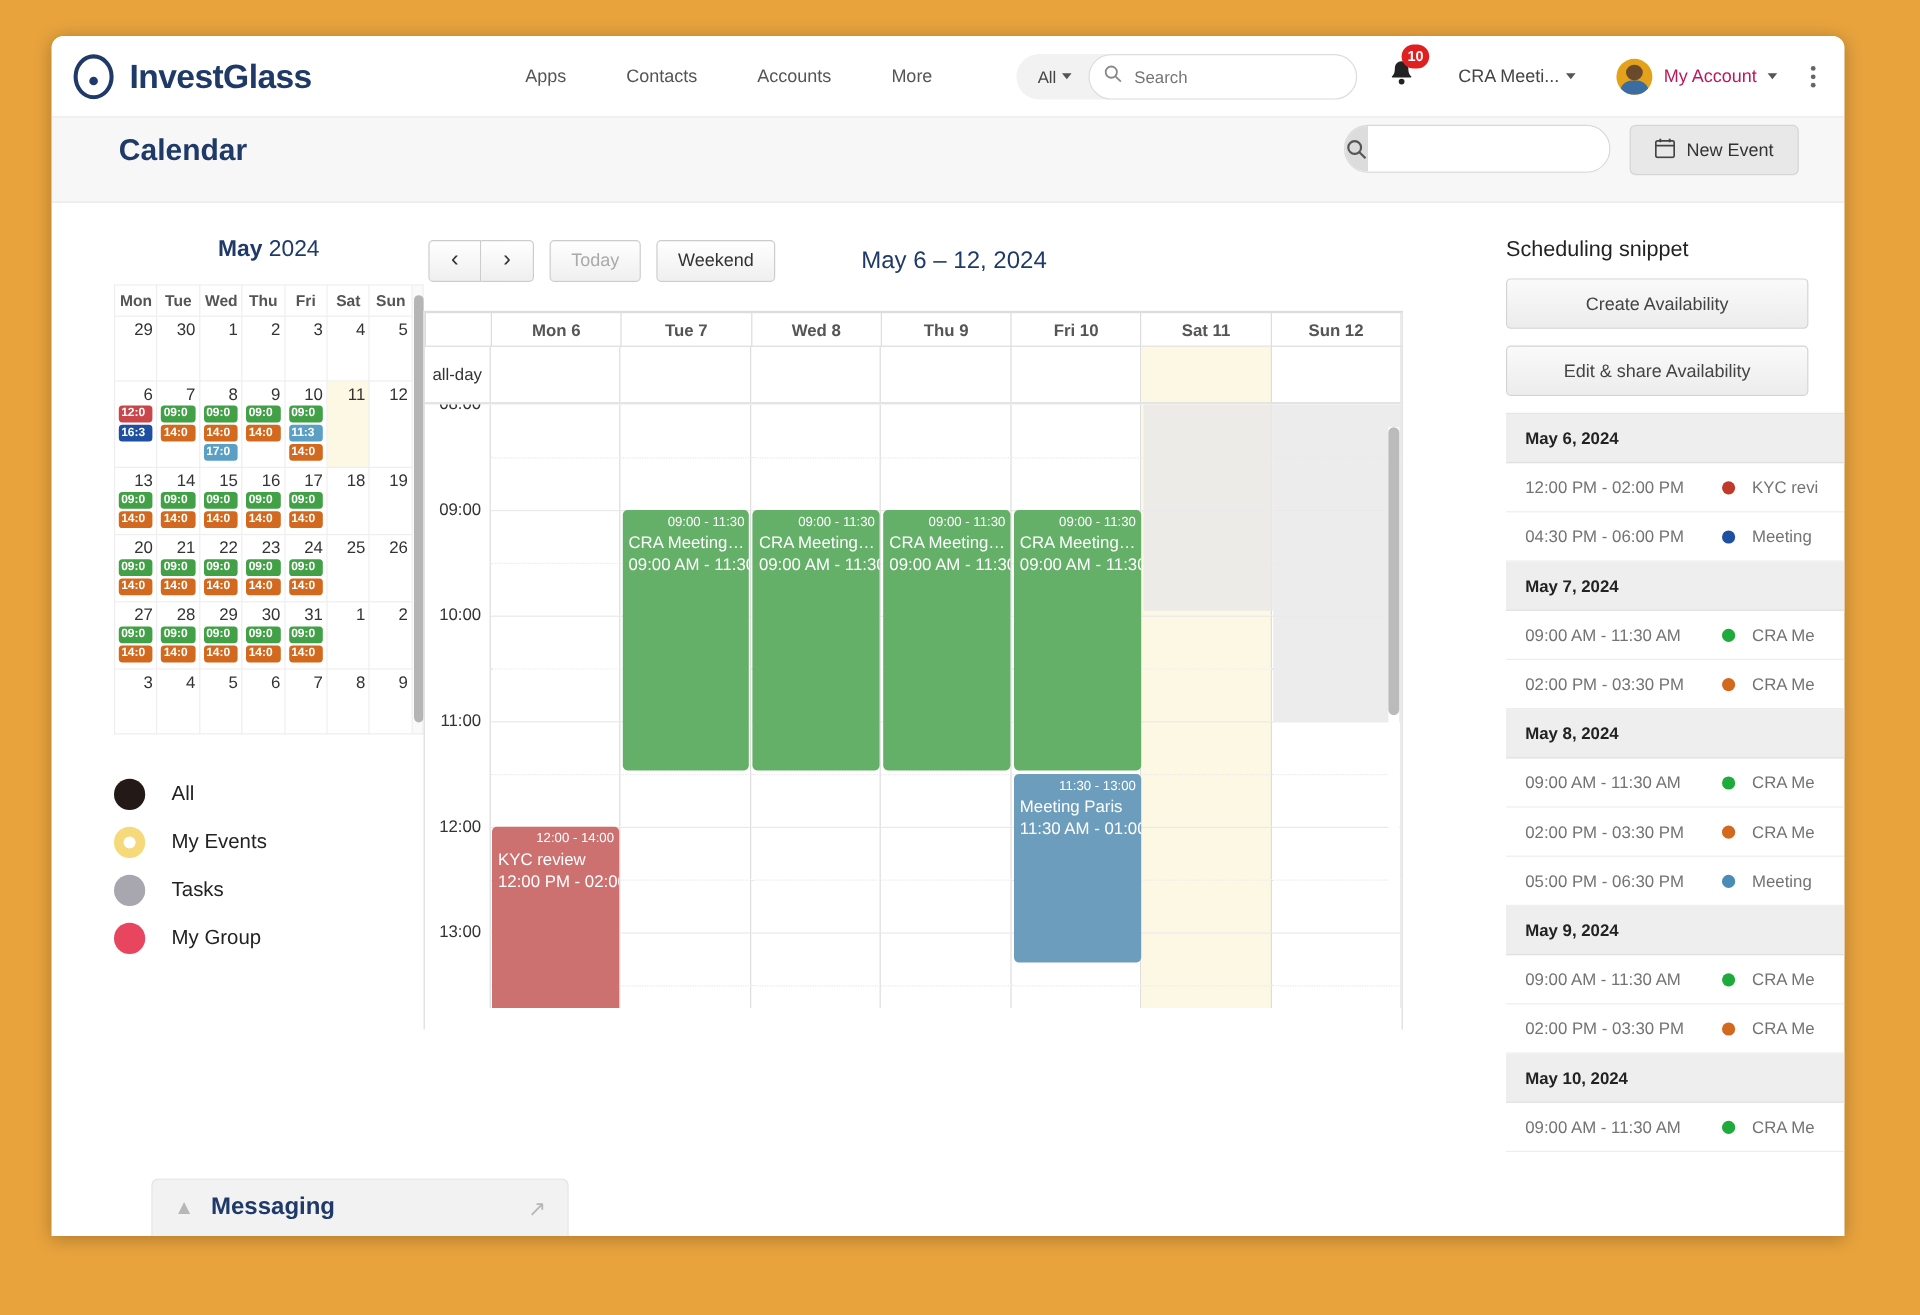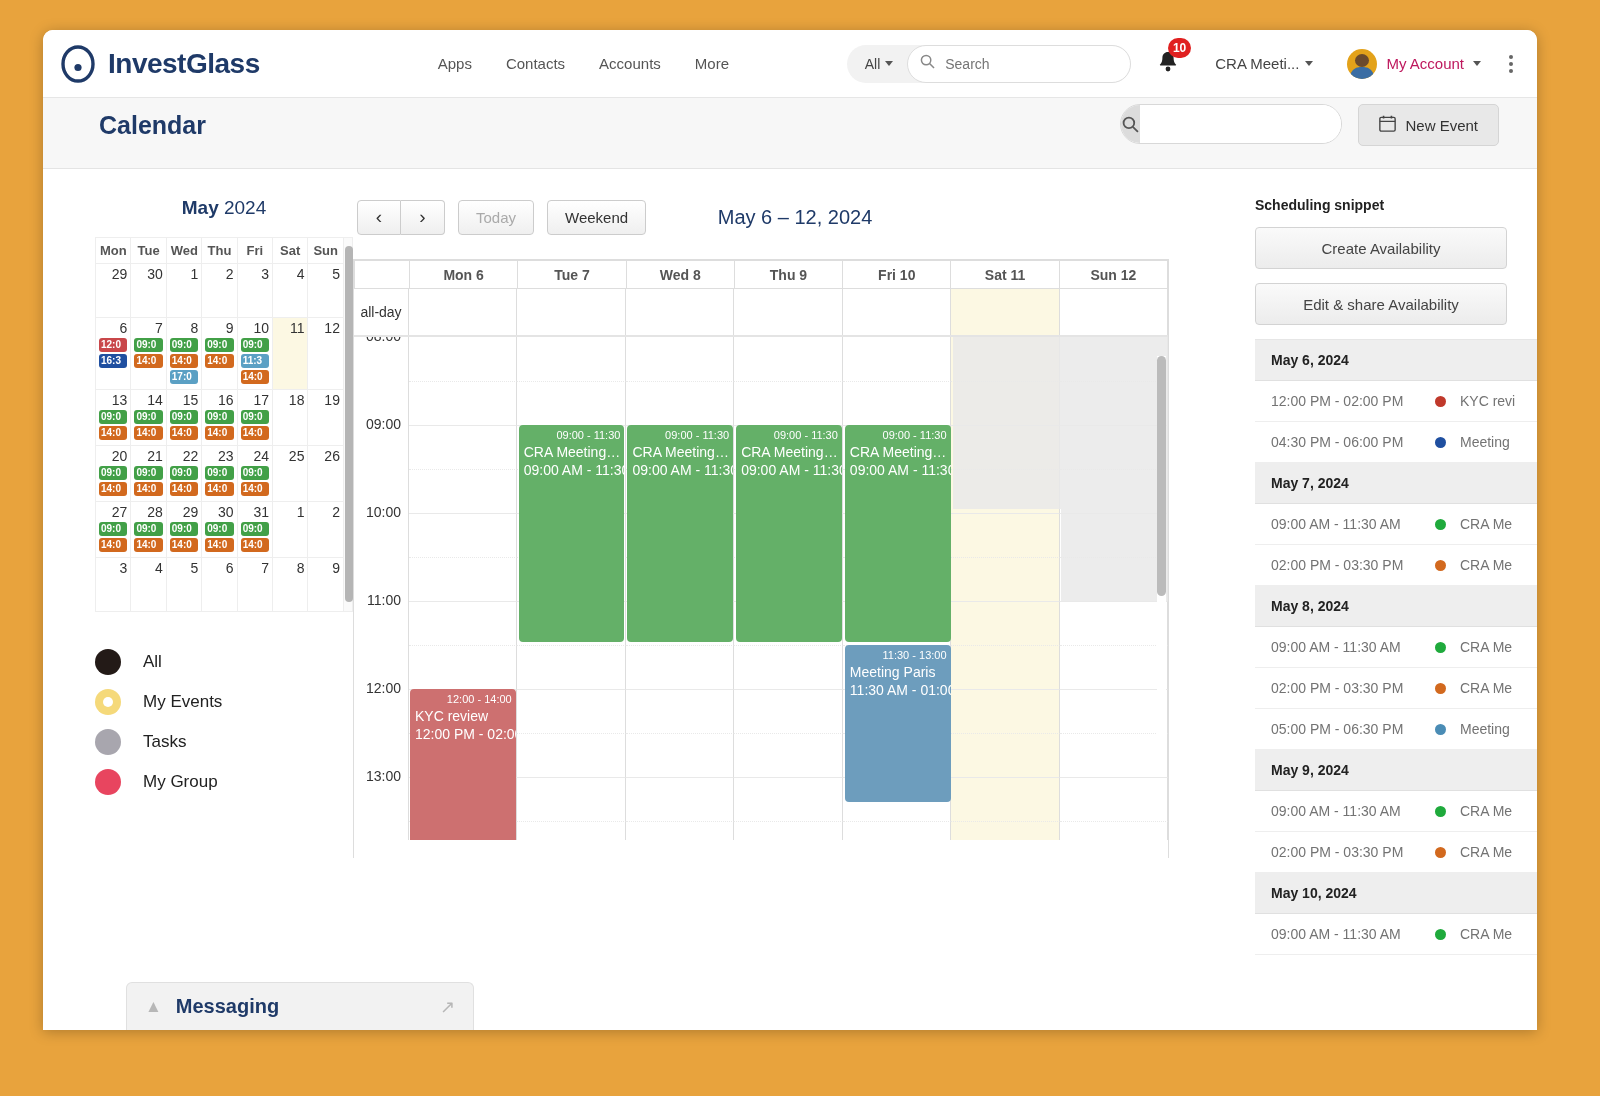--- a/index.html
+++ b/index.html
@@ -29,21 +29,21 @@
     display:flex; align-items:center;
     padding:0 20px 0 16px;
     position:relative;
   }
   .brand{ display:flex; align-items:center; gap:11px; }
   .brand-logo{ width:38px;height:38px;position:relative; }
   .brand-name{
     font-size:28px; font-weight:bold; color:#1f3a68;
     letter-spacing:-0.5px;
   }
-  .nav-links{ display:flex; align-items:flex-start; gap:34px; margin-left:178px;}
+  .nav-links{ display:flex; align-items:flex-start; gap:50px; margin-left:178px;}
   .nav-link{ font-size:15px; color:#555; cursor:pointer; }
   .nav-right{ display:flex; align-items:center; margin-left:auto; gap:0; }
 
   .searchwrap{
     display:flex;align-items:center;height:38px;
     background:#f2f2f2;border-radius:19px;margin-left:18px;
   }
   .all-select{
     display:flex;align-items:center;gap:5px;
     padding:0 14px 0 18px;font-size:14px;color:#444;cursor:pointer;
@@ -200,21 +200,21 @@
   }
   .ev .et{font-size:11px;display:block;white-space:nowrap;text-align:right;}
   .ev .en{font-size:14px;display:block;white-space:nowrap;overflow:hidden;text-overflow:ellipsis;}
   .ev .ed{font-size:14px;display:block;white-space:nowrap;}
 
   .gridscroll{position:absolute;right:2px;top:96px;width:9px;height:405px;background:#fff;}
   .gridthumb{position:absolute;left:0;top:0;width:9px;height:240px;background:#bbb;border-radius:5px;}
 
   
   #rightcol{width:300px;flex:none;padding:28px 0 0 18px;overflow:hidden;}
-  .snip-title{font-size:14px;font-weight:bold;color:#222;margin-bottom:14px;}
+  .snip-title{font-size:18px;font-weight:normal;color:#222;margin-bottom:14px;}
   .snip-btn{
     width:252px;height:42px;margin-bottom:14px;
     background:linear-gradient(#fafafa,#ececec);border:1px solid #d3d3d3;border-radius:4px;
     font-size:15px;color:#444;display:flex;align-items:center;justify-content:center;cursor:pointer;
     font-family:"Liberation Sans", sans-serif;
   }
   .agenda{width:330px;border-top:1px solid #e6e6e6;}
   .ag-day{
     background:#eeeeee;border-bottom:1px solid #e0e0e0;height:41px;
     display:flex;align-items:center;padding:0 16px;font-size:14px;font-weight:bold;color:#222;

